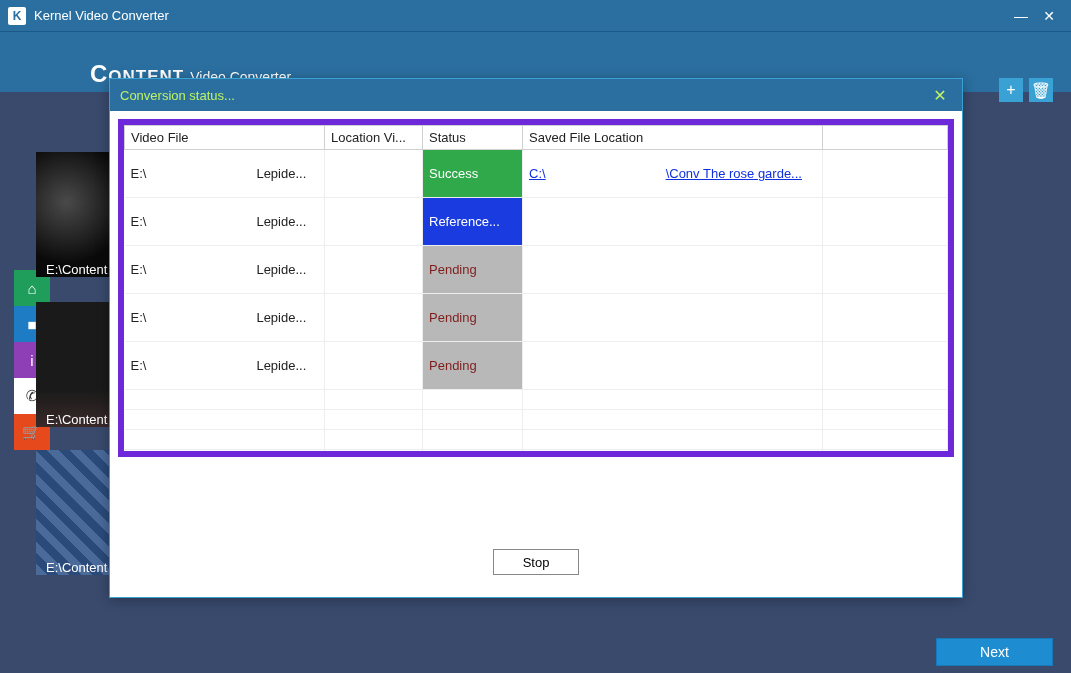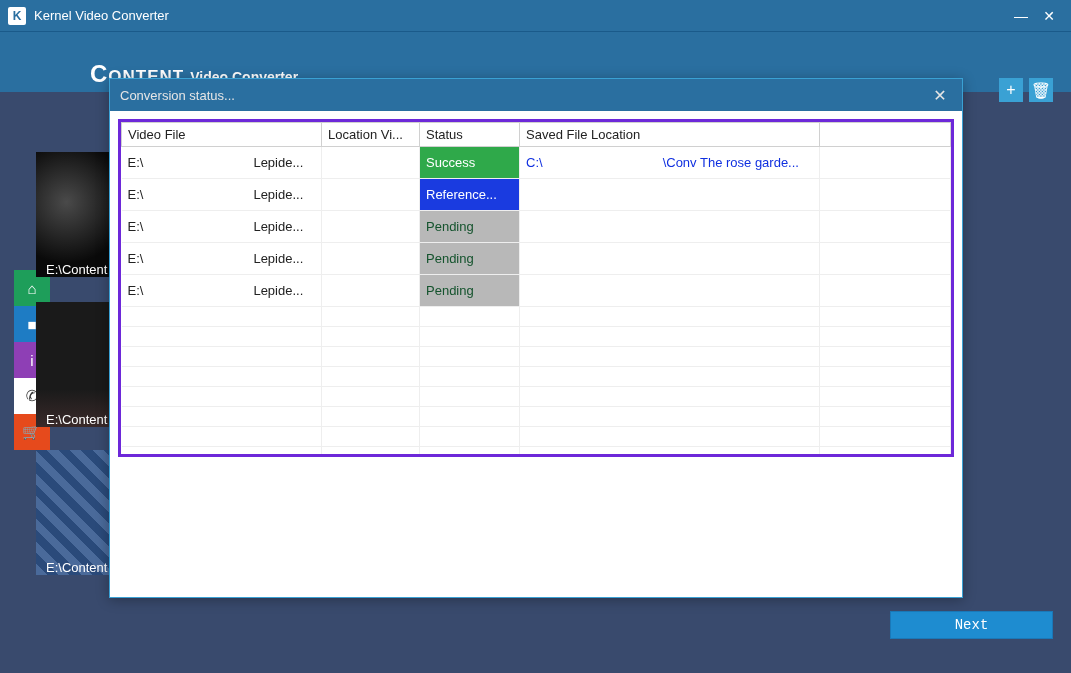--- a/index.html
+++ b/index.html
@@ -39,21 +39,21 @@
   background: linear-gradient(#2a6fa0 0, #2a6fa0 60px, #394a6d 60px, #394a6d 100%);
 }
 
 .brand {
   position: absolute;
   left: 90px; top: 28px;
   color: #fff;
   font-family: "Times New Roman", serif;
   font-size: 24px;
 }
-.brand .sub { font-family: "Segoe UI", Arial, sans-serif; font-size: 14px; font-weight: bold; }
+.brand .sub { font-family: "Segoe UI", Arial, sans-serif; font-size: 14px; font-weight: normal; }
 
 
 .topbtn {
   position: absolute;
   top: 46px;
   width: 24px; height: 24px;
   background: #3aa1d4;
   display: flex; align-items: center; justify-content: center;
   color: #fff; cursor: pointer;
 }
@@ -91,59 +91,58 @@
   position: absolute;
   bottom: 0; left: 10px; right: -40px;
   color: #fff;
   font-size: 13px;
   white-space: nowrap;
 }
 
 
 .nextbtn {
   position: absolute;
-  right: 18px; bottom: 34px;
-  width: 163px; height: 28px;
+  right: 18px; bottom: 7px;
+  width: 117px; height: 28px;
   background: #1e8cd0;
   border: 1px solid #1a78b8;
   color: #fff;
   font-size: 14px;
   display: flex; align-items: center; justify-content: center;
   cursor: pointer;
-  font-family: Liberation Mono, monospace;
 }
 
 
 .modal {
   position: absolute;
   left: 109px; top: 46px;
   width: 854px; height: 520px;
   background: #fff;
   border: 1px solid #3aa1d4;
   box-shadow: 0 2px 12px rgba(0,0,0,0.3);
 }
 .modal-header {
   height: 32px;
   background: #2a6fa0;
   display: flex; align-items: center;
   padding: 0 10px;
-  color: #e5e5e5;
+  color: #bef264;
 }
 .modal-header .mtitle { flex: 1; font-size: 13px; }
 .modal-header .close { width: 24px; text-align: center; cursor: pointer; font-size: 16px; }
 
 .modal-body {
   padding: 8px;
   height: calc(100% - 32px);
   display: flex;
   flex-direction: column;
 }
 
 .grid {
-  border: 3px solid #6d28d9;
+  border: 6px solid #6d28d9;
   flex: 0 0 338px;
   overflow: hidden;
   background: #fff;
 }
 .grid table { width: 100%; border-collapse: collapse; table-layout: fixed; }
 .grid th {
   background: #fff;
   border: 1px solid #d0d0d0;
   font-weight: normal;
   font-size: 13px;
@@ -166,30 +165,30 @@
   white-space: nowrap;
   overflow: hidden;
   text-overflow: ellipsis;
 }
 .grid tbody tr { border-bottom: 1px solid #eee; }
 .grid tbody tr.empty td { color: transparent; }
 
 .status-pill {
   display: inline-block;
   color: #fff;
-  padding: 8px 6px;
+  padding: 16px 6px;
   margin: -1px -6px;
   width: calc(100% + 12px);
   font-size: 13px;
 }
 .st-success { background: #2fa94a; }
 .st-processing { background: #1a3be0; }
-.st-pending { background: #b8b8b8; color: #14532d; }
-
-.link { color: #1030e0; cursor: pointer; }
+.st-pending { background: #b8b8b8; color: #7f1d1d; }
+
+.link { color: #1030e0; text-decoration: underline; cursor: pointer; }
 
 .modal-footer {
   flex: 1;
   display: flex;
   align-items: flex-end;
   justify-content: center;
   padding-bottom: 14px;
 }
 .stopbtn {
   width: 86px; height: 26px;
@@ -370,16 +369,19 @@
               <tr class="empty">
                 <td>&nbsp;</td>
                 <td>&nbsp;</td>
                 <td>&nbsp;</td>
                 <td>&nbsp;</td>
                 <td>&nbsp;</td>
               </tr>
             </tbody>
         </table>
       </div>
+      <div class="modal-footer">
+        <button class="stopbtn">Stop</button>
+      </div>
     </div>
   </div>
 
 </div>
 
 </body></html>

